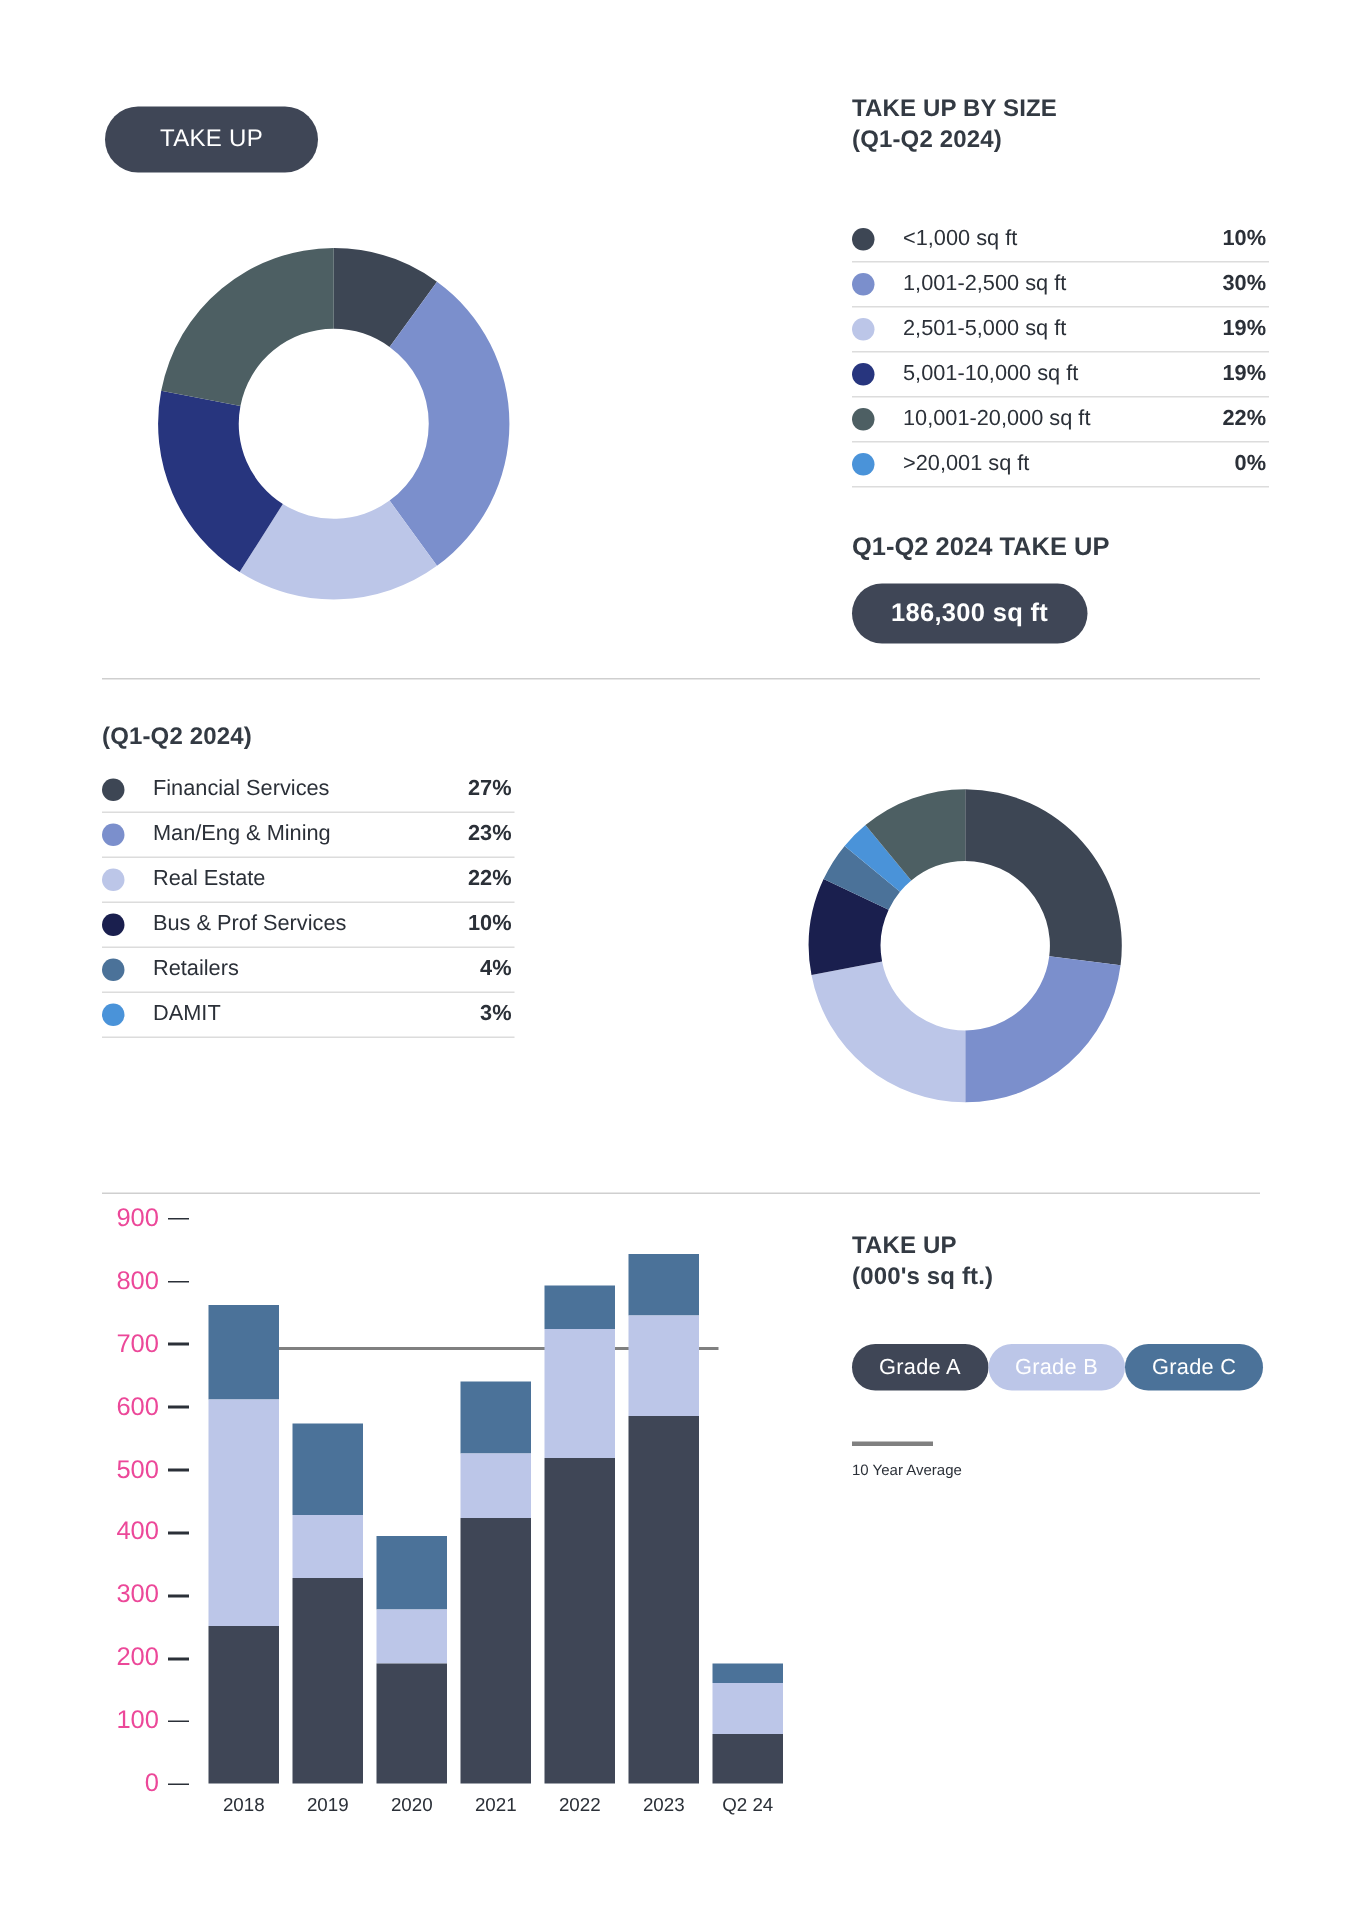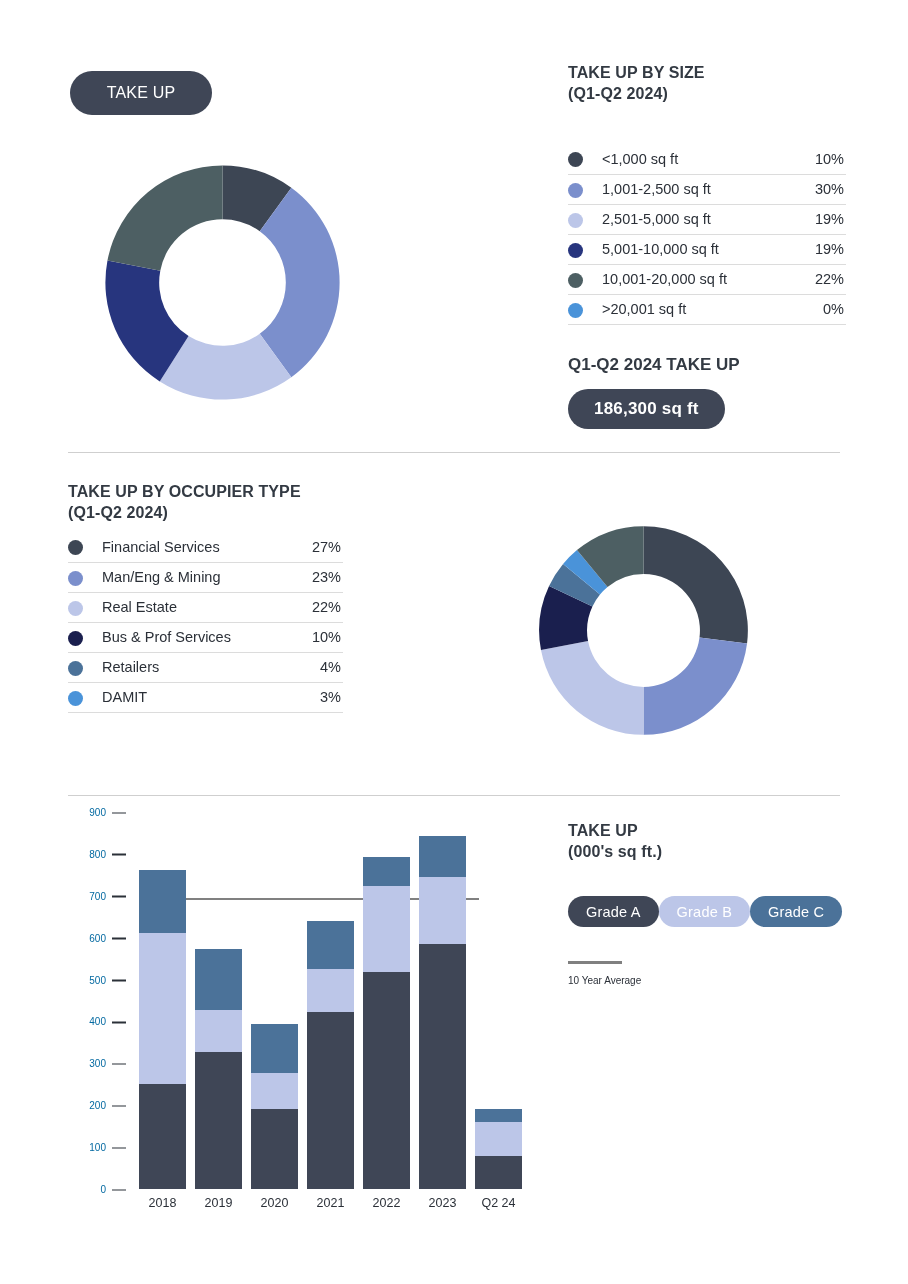--- a/index.html
+++ b/index.html
@@ -24,21 +24,21 @@
     line-height: 1.32; color: #333a43;
   }
   .divider { position: absolute; height: 1px; background: #cfcfcf; left: 68px; right: 68px; }
 
   
   .legend { width: 100%; border-collapse: collapse; }
   .legend tr { border-bottom: 1px solid #dcdcdc; }
   .legend td { padding: 0; height: 30px; vertical-align: middle; font-size: 14.5px; color: #2b3038; }
   .legend td.sw { width: 32px; }
   .legend td.lbl { padding-left: 2px; }
-  .legend td.val { text-align: right; padding-right: 2px; white-space: nowrap; }
+  .legend td.val { text-align: right; padding-right: 2px; white-space: nowrap; font-weight: bold; }
   .dot { display: inline-block; width: 15px; height: 15px; border-radius: 50%; vertical-align: middle; }
 
   
   #takeup-badge { position: absolute; left: 70px; top: 71px; width: 142px; height: 44px;
                   background: #3f4656; font-size: 16px; }
 
   #donut-size { position: absolute; left: 103px; top: 163px; width: 239px; height: 239px; }
 
   #size-block { position: absolute; left: 568px; top: 62px; width: 278px; }
   #size-legend-wrap { margin-top: 40px; }
@@ -47,21 +47,21 @@
                         background: #3f4656; font-size: 17px; font-weight: bold; }
 
   
   #occ-block { position: absolute; left: 68px; top: 481px; width: 275px; }
   #occ-legend-wrap { margin-top: 9px; }
   #donut-occ { position: absolute; left: 537px; top: 524px; width: 213px; height: 213px; }
 
   
   #bar-chart { position: absolute; left: 68px; top: 812px; width: 460px; height: 410px; }
   .ytick { position: absolute; right: 0; transform: translateY(-50%);
-           font-size: 10px; color: #0369a1; white-space: nowrap; }
+           font-size: 17px; color: #ec4899; white-space: nowrap; }
   .ytick .dash { display: inline-block; width: 14px; height: 1.6px; background: #2b3038;
                  vertical-align: middle; margin-left: 6px; }
   .plot { position: absolute; left: 62px; top: 0; right: 0; height: 377px; }
   .bar { position: absolute; bottom: 0; width: 47px; display: flex; flex-direction: column-reverse; }
   .seg { width: 100%; }
   .xlab { position: absolute; top: 384px; font-size: 12.5px; color: #2b3038;
           width: 47px; text-align: center; }
   #avg-line { position: absolute; height: 2px; background: #808080; }
 
   
@@ -132,21 +132,20 @@
       </table>
     </div>
     <div id="q1q2-label">Q1-Q2 2024 TAKE UP</div>
     <div class="pill" id="takeup-value-badge">186,300 sq ft</div>
   </div>
 
   <div class="divider" style="top:452px"></div>
 
   <div id="occ-block">
     <div class="section-title">
-      <div>TAKE UP BY OCCUPIER TYPE</div>
       <div>(Q1-Q2 2024)</div>
     </div>
     <div id="occ-legend-wrap">
       <table class="legend">
         <tbody id="occ-legend-body">
             <tr>
               <td class="sw"><span class="dot" style="background:#3d4654"></span></td>
               <td class="lbl">Financial Services</td>
               <td class="val">27%</td>
             </tr>

